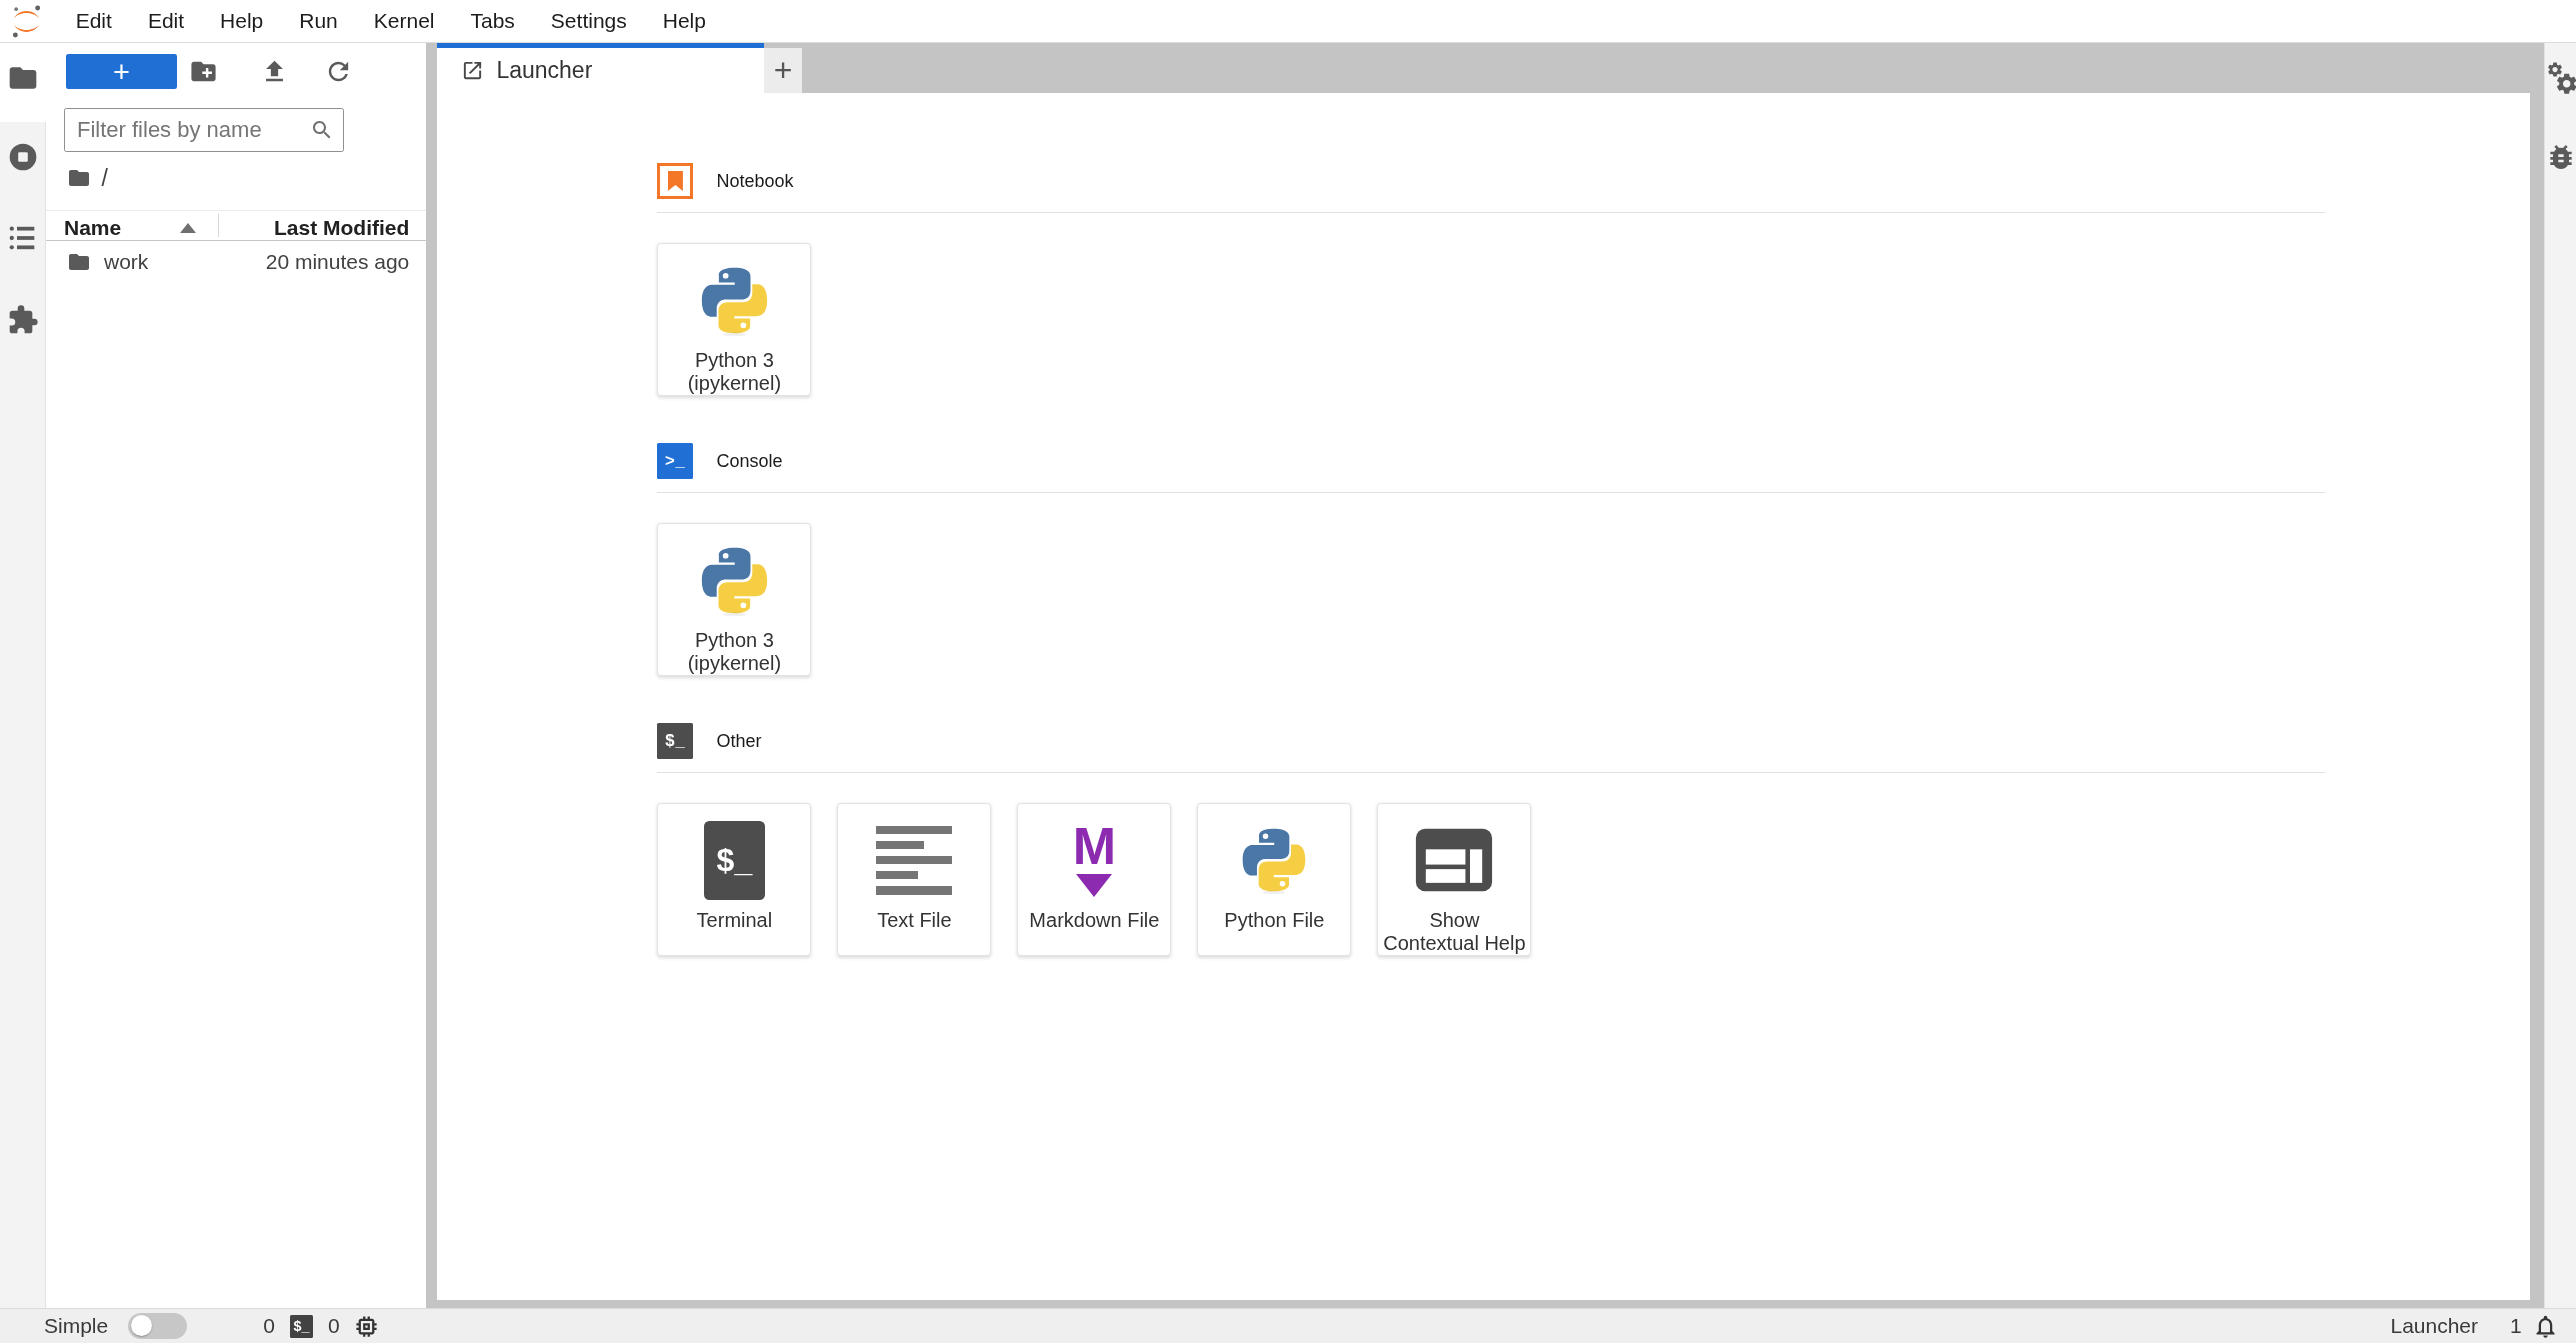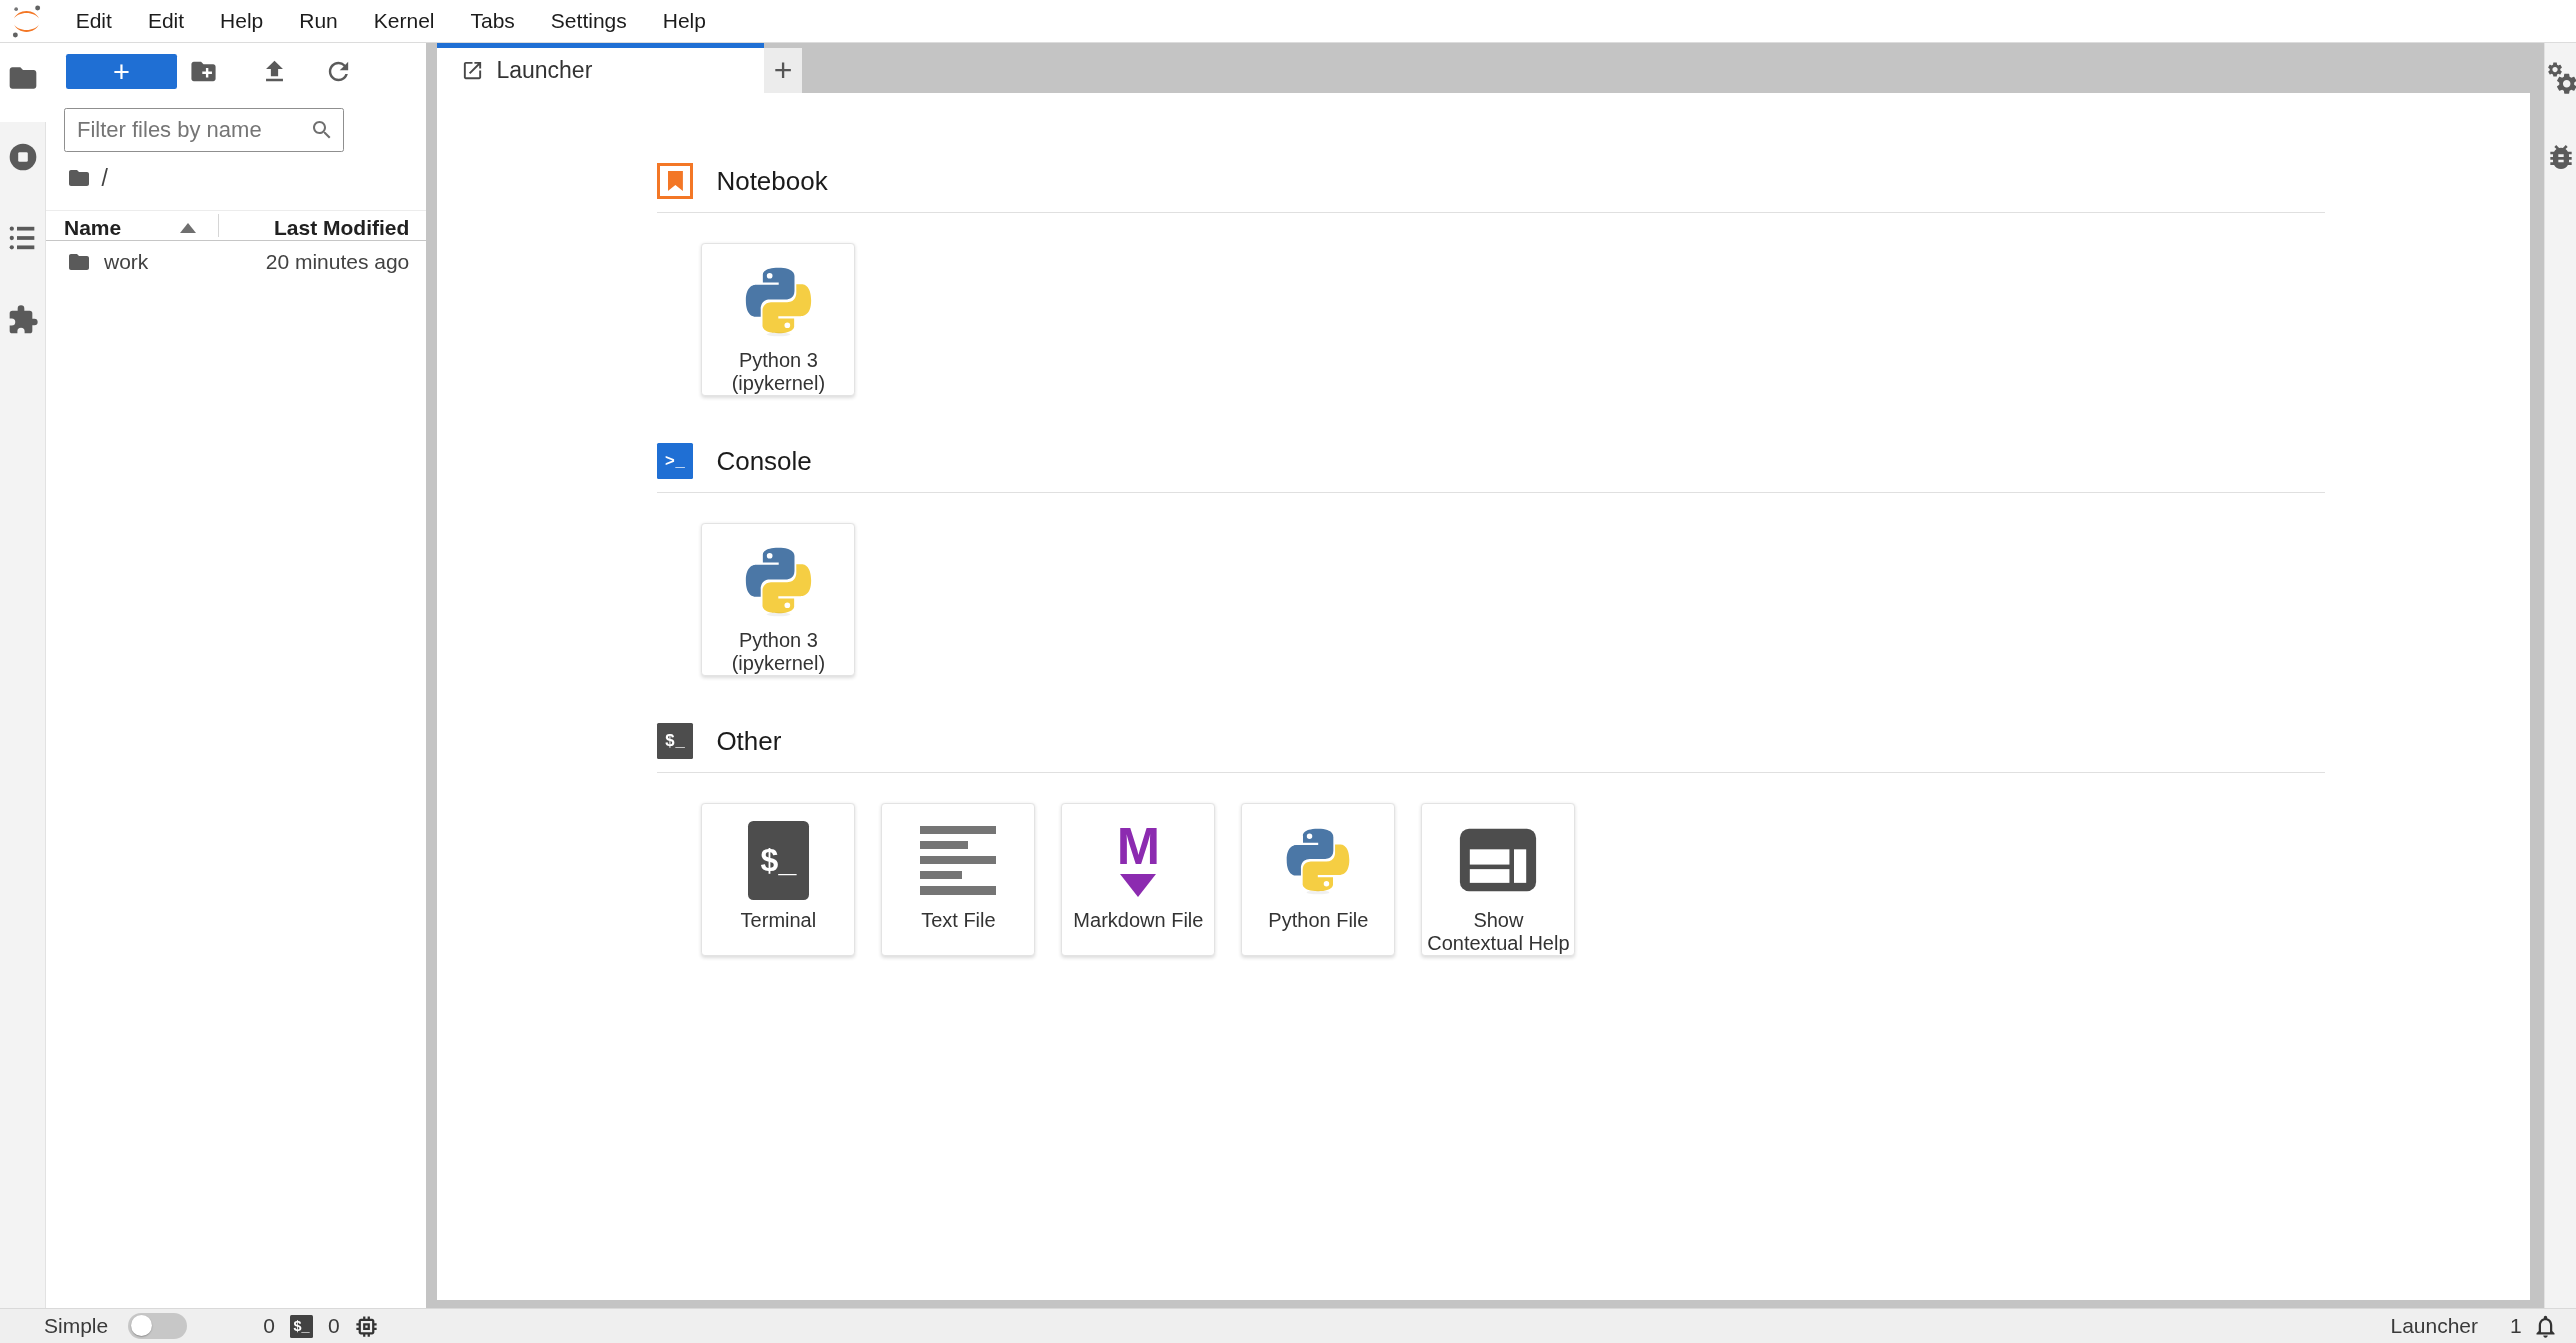--- a/index.html
+++ b/index.html
@@ -60,23 +60,23 @@
   .section + .section { margin-top:47px; }
   .section-header { display:flex; align-items:center; gap:23px; height:36px; }
   .section-icon { width:36px; height:36px; flex:none; }
   .icon-notebook { border:3.8px solid #f37726; background:#fff; display:flex; align-items:center; justify-content:center; }
   .icon-notebook .bm { width:15px; height:20px; background:#f37726;
     clip-path:polygon(0 0,100% 0,100% 100%,50% 70%,0 100%); }
   .icon-console { background:#1f6fd4; border-radius:1.5px; color:#fff; font-size:16.7px; font-weight:700;
     display:flex; align-items:center; justify-content:center; letter-spacing:0.8px; }
   .icon-other { background:#4d4d4d; border-radius:1.5px; color:#fff; font-size:16.7px; font-weight:700;
     display:flex; align-items:center; justify-content:center; letter-spacing:0.8px; }
-  .section-title { font-size:26px; color:#1b1b1b; }
+  .section-title { font-size:18px; color:#1b1b1b; }
   .section-divider { margin-top:13px; border-bottom:0.8px solid #e0e0e0; }
-  .cards { display:flex; gap:26px; margin-top:30px;margin-left:44px; }
+  .cards { display:flex; gap:26px; margin-top:30px; }
   .card { width:154px; height:153px; background:#fff; border:0.8px solid #e3e3e3; border-radius:3.8px;
     box-shadow:0 1.5px 3.8px rgba(0,0,0,.14); display:flex; flex-direction:column; align-items:center; }
   .card-icon { height:97px; display:flex; align-items:center; justify-content:center; margin-top:7.6px; }
   .card-label { text-align:center; font-size:20px; line-height:23px; color:#333; }
 
   .icon-terminal-big { width:61px; height:79px; background:#4d4d4d; border-radius:5.3px; color:#fff;
     font-size:32px; font-weight:700; display:flex; align-items:center; justify-content:center; }
   .icon-textfile { width:76px; display:flex; flex-direction:column; gap:6.8px; }
   .icon-textfile .bar { height:8.4px; background:#757575; }
   .b60 { width:62%; } .b55 { width:55%; }

